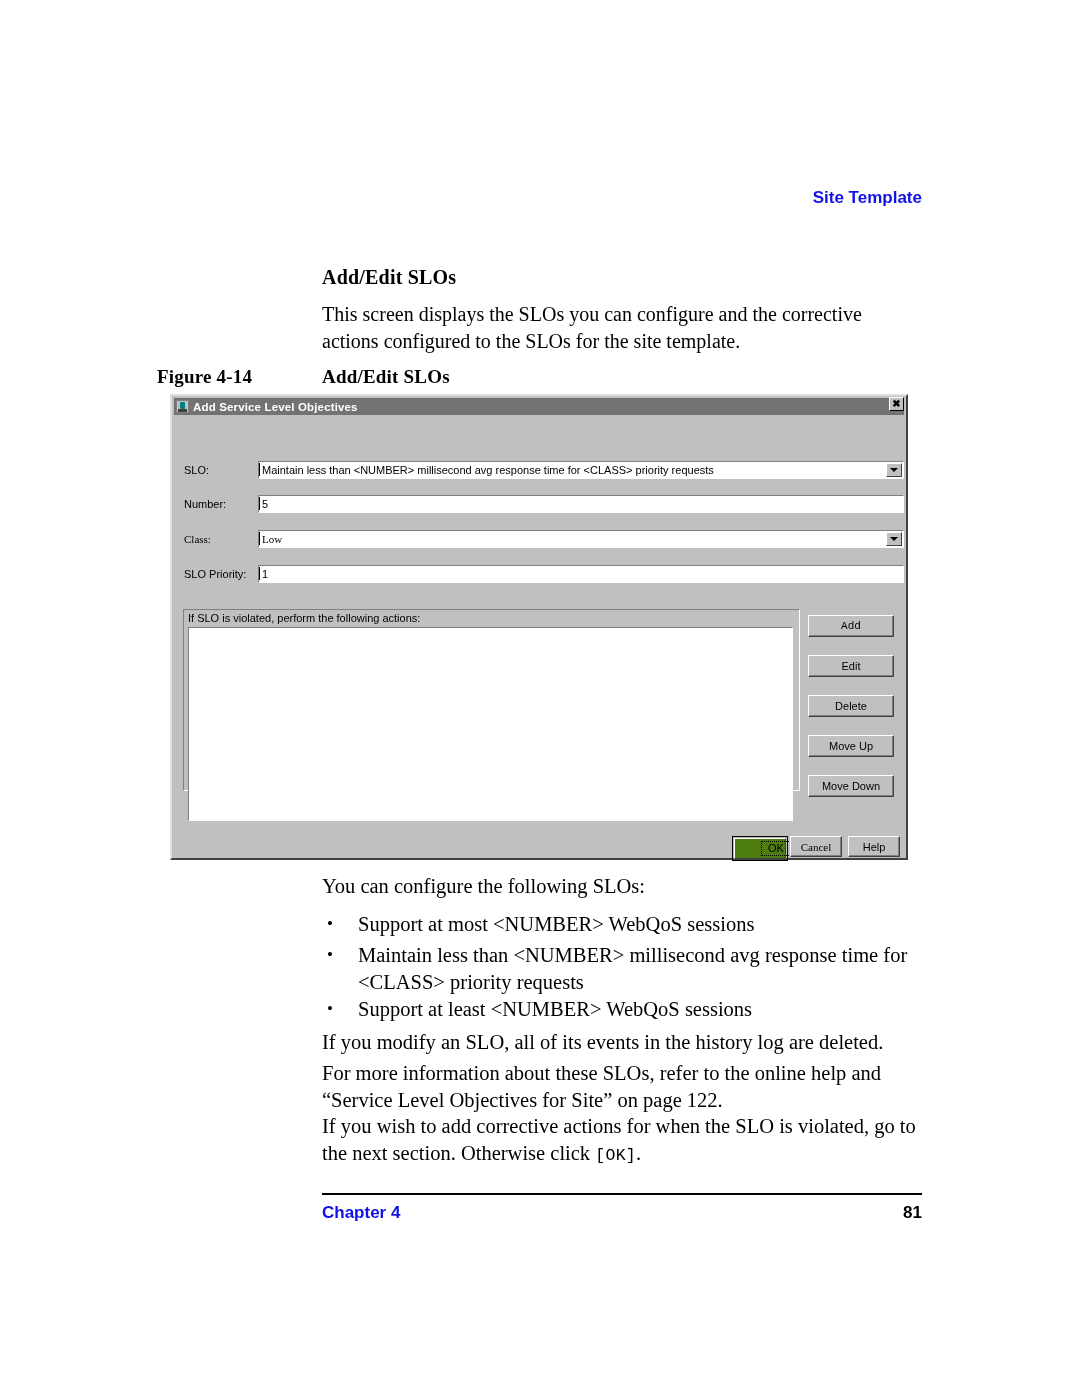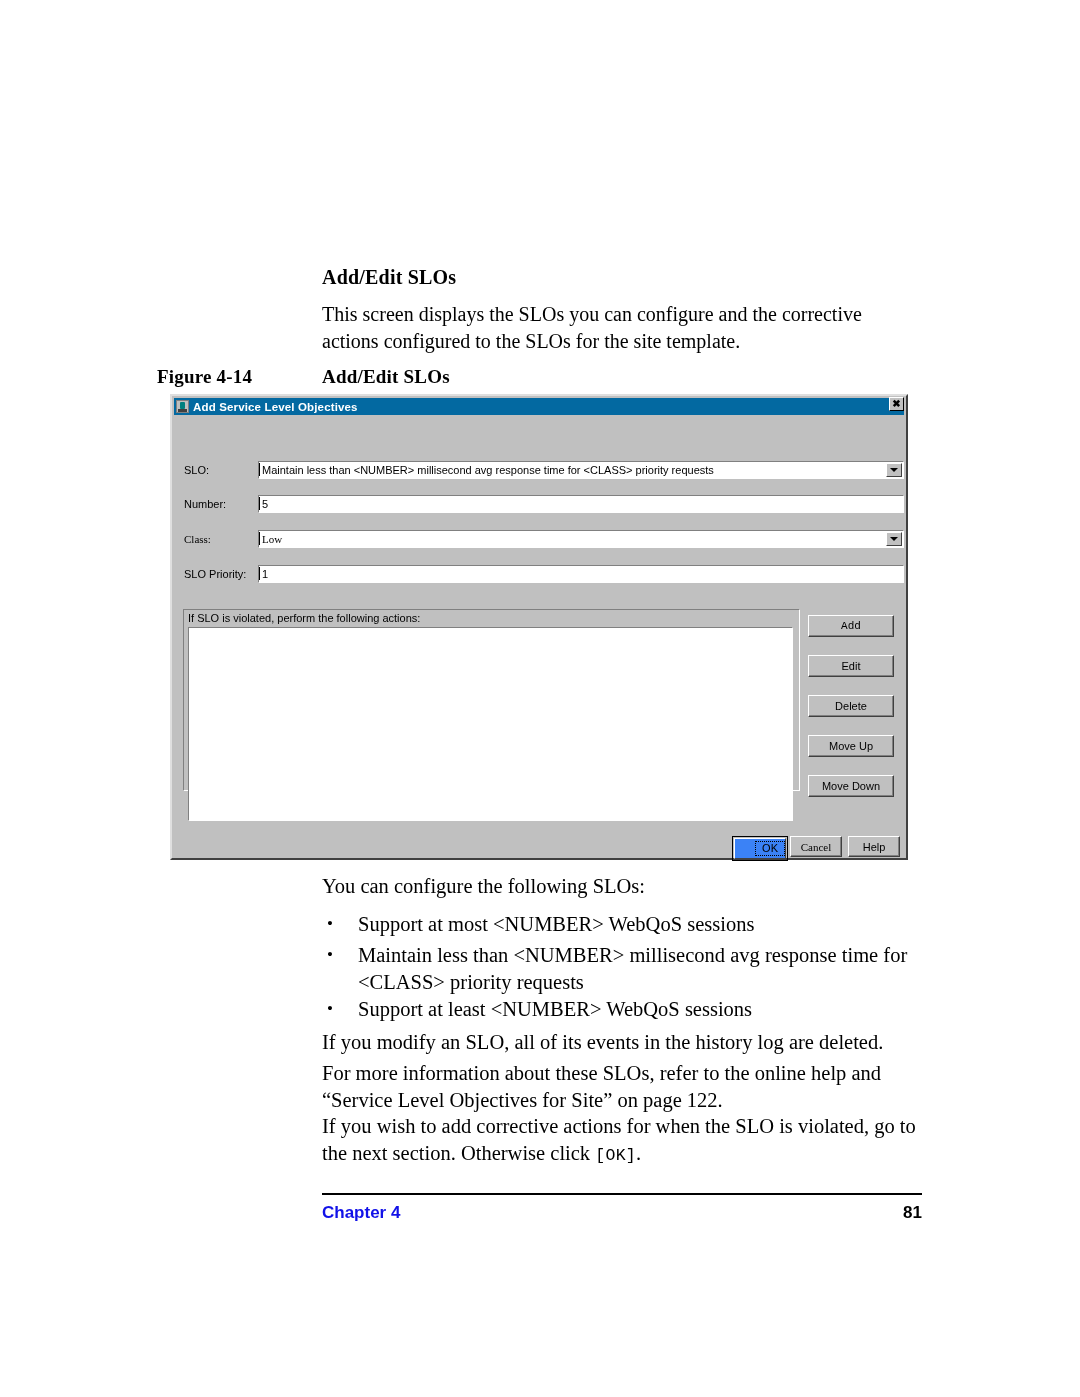--- a/index.html
+++ b/index.html
@@ -89,21 +89,21 @@
     font-family: "Liberation Sans", sans-serif;
     font-size: 11px;
     color: #000000;
   }
   .titlebar {
     position: absolute;
     left: 2px;
     top: 2px;
     width: 730px;
     height: 17px;
-    background: #0369a1;
+    background: #737373;
     display: flex;
     align-items: center;
     padding: 0 2px;
     box-sizing: border-box;
   }
   .titlebar-icon {
     width: 13px;
     height: 13px;
     background: #c0c0c0;
     border: 1px solid #808080;
@@ -304,29 +304,29 @@
     height: 21px;
   }
   .bottom-btn.defaulted {
     border: 1px solid #000000;
     box-shadow: none;
     padding: 1px;
   }
   .bottom-btn.defaulted .inner {
     width: 100%;
     height: 100%;
-    background: #3b82f6;
+    background: #4d7c0f;
     border-top: 1px solid #ffffff;
     border-left: 1px solid #ffffff;
     border-right: 1px solid #404040;
     border-bottom: 1px solid #404040;
     box-sizing: border-box;
     display: flex;
     align-items: center;
-    justify-content: flex-end;
+    justify-content: center;
     padding-left: 32px;
   }
   .bottom-btn.defaulted .inner span {
     border: 1px dotted #000000;
     padding: 0 6px;
     line-height: 13px;
   }
 
   
   .para {
@@ -384,20 +384,21 @@
     font-family: "Liberation Sans", sans-serif;
     font-size: 17px;
     font-weight: bold;
     color: #000000;
   }
 </style>
 </head>
 <body>
 
 <div class="page-header">
+  <div class="hdr-line2">Site Template</div>
 </div>
 
 <div class="section-title">Add/Edit SLOs</div>
 <div class="intro-para">This screen displays the SLOs you can configure and the corrective actions configured to the SLOs for the site template.</div>
 
 <div class="figure-row">
   <span class="fig-num">Figure 4-14</span><span class="fig-cap">Add/Edit SLOs</span>
 </div>
 
 <div class="dialog">

